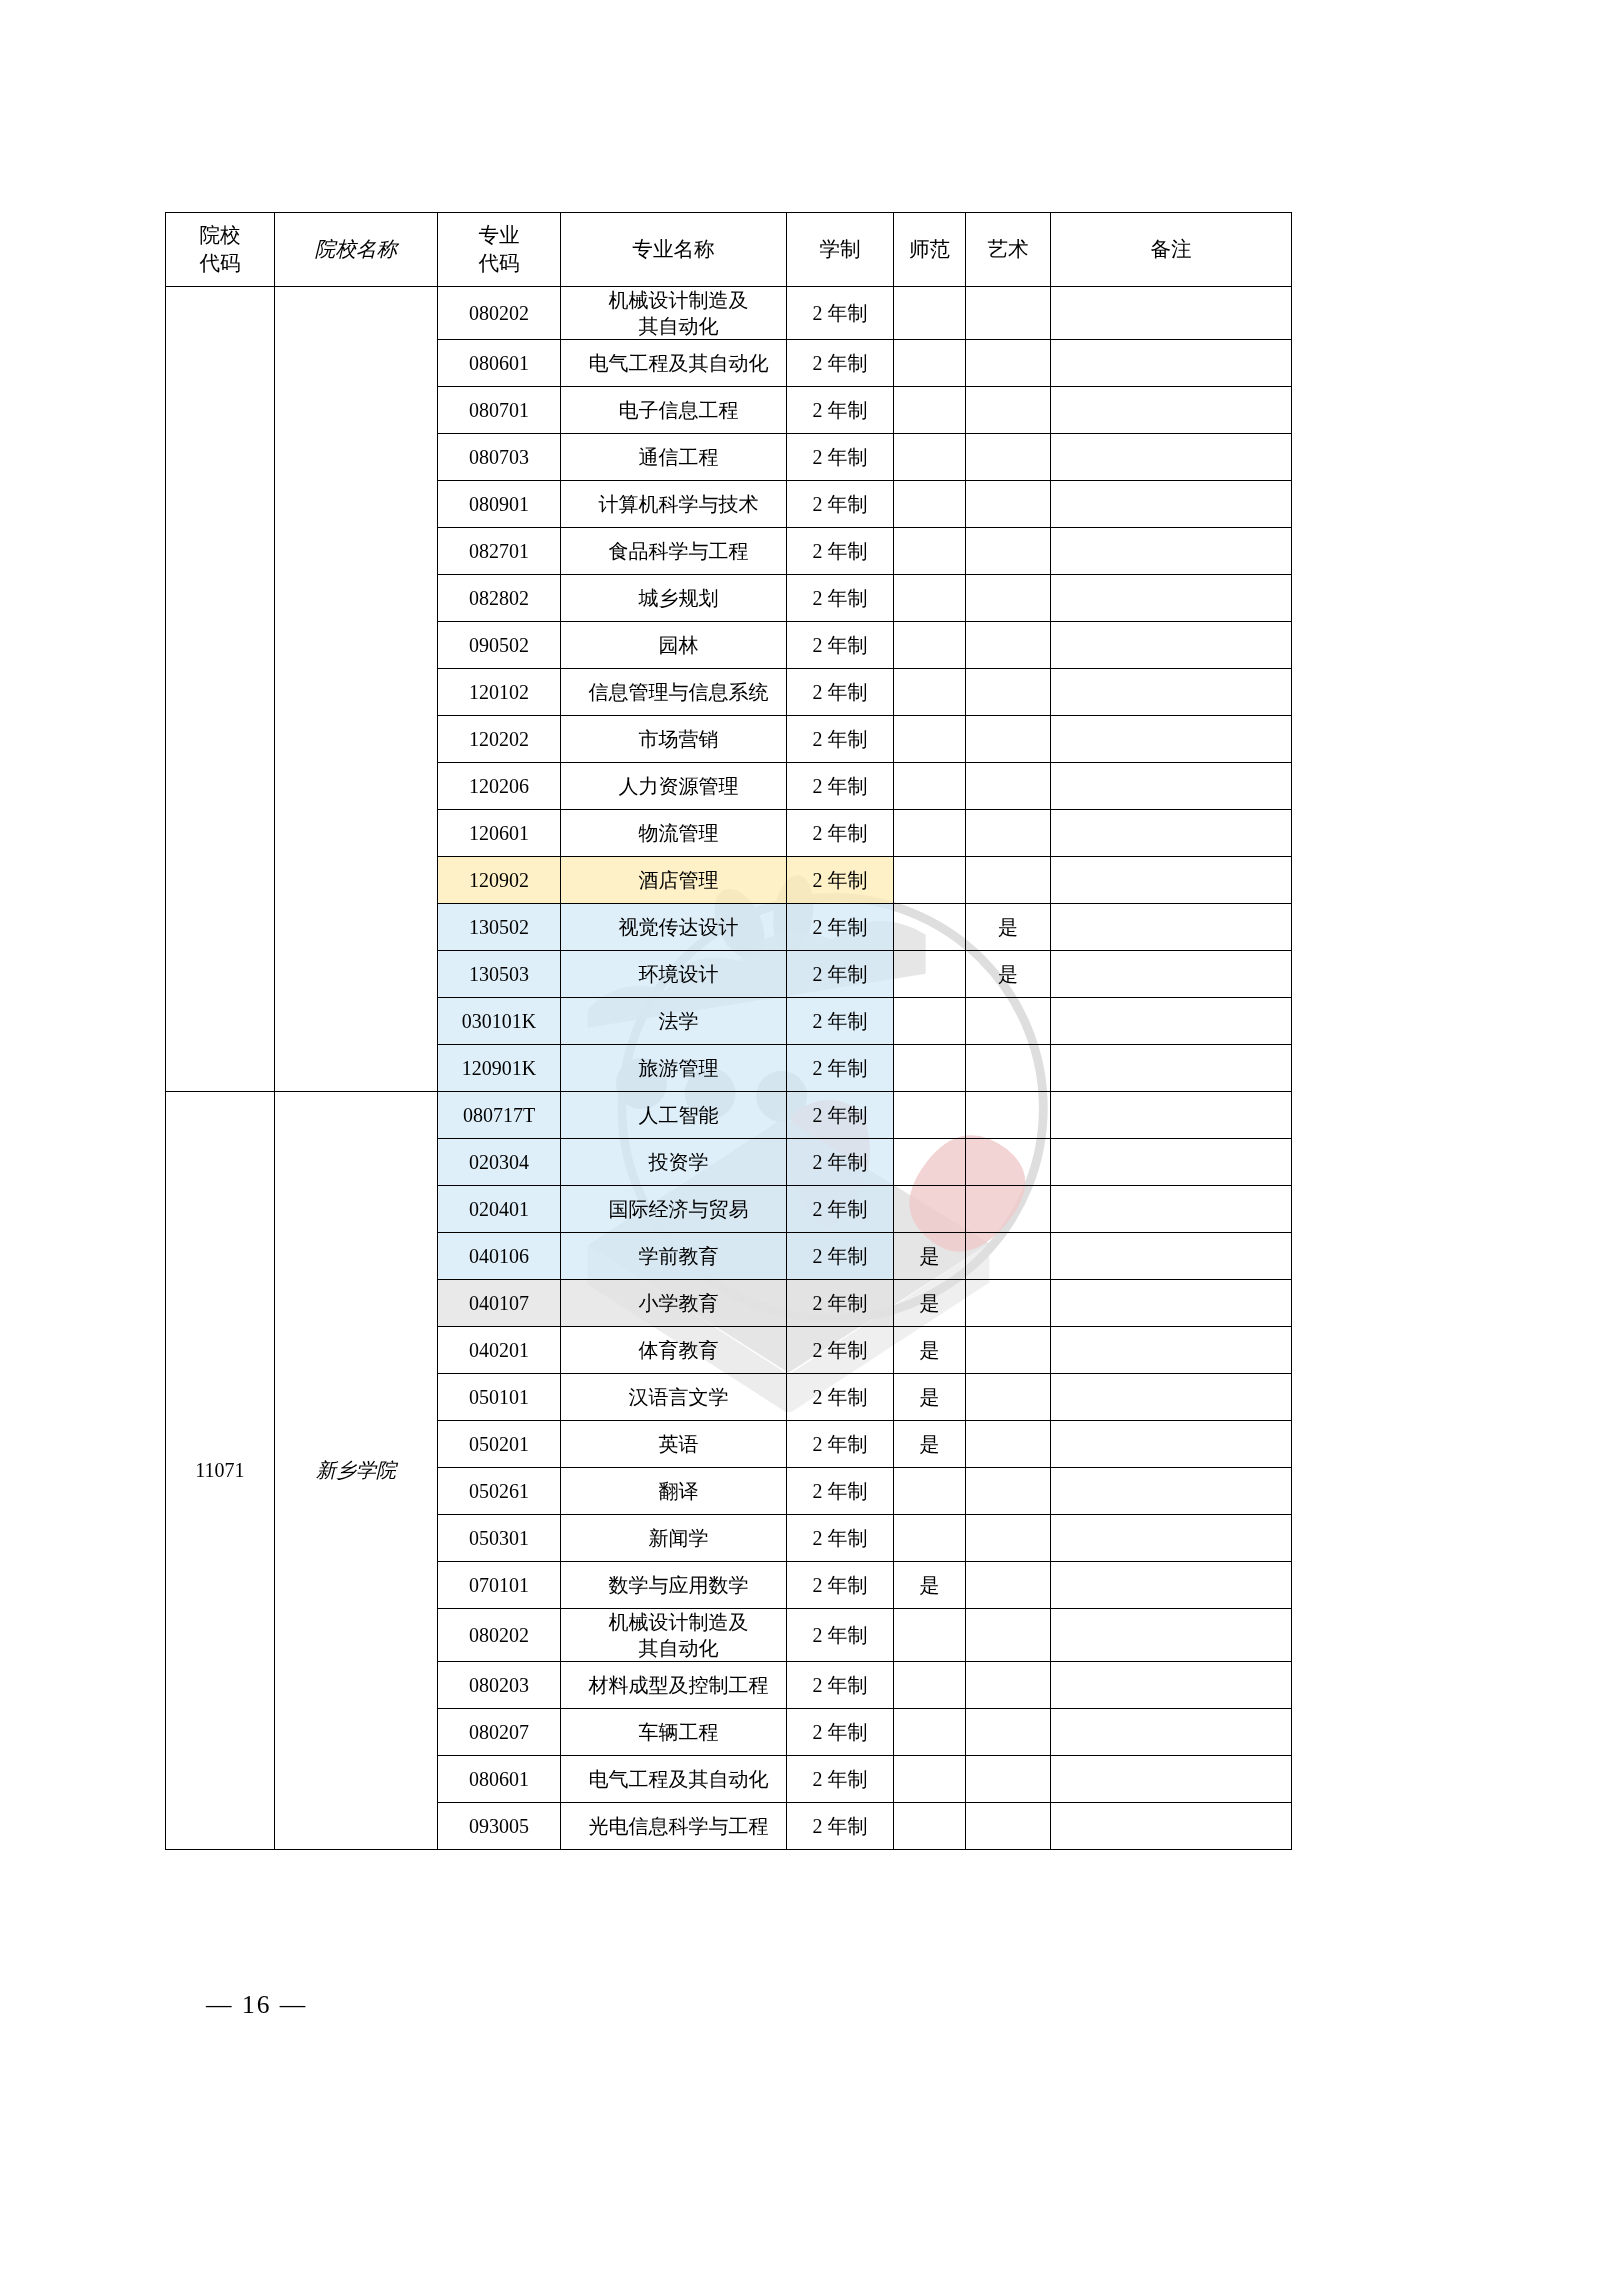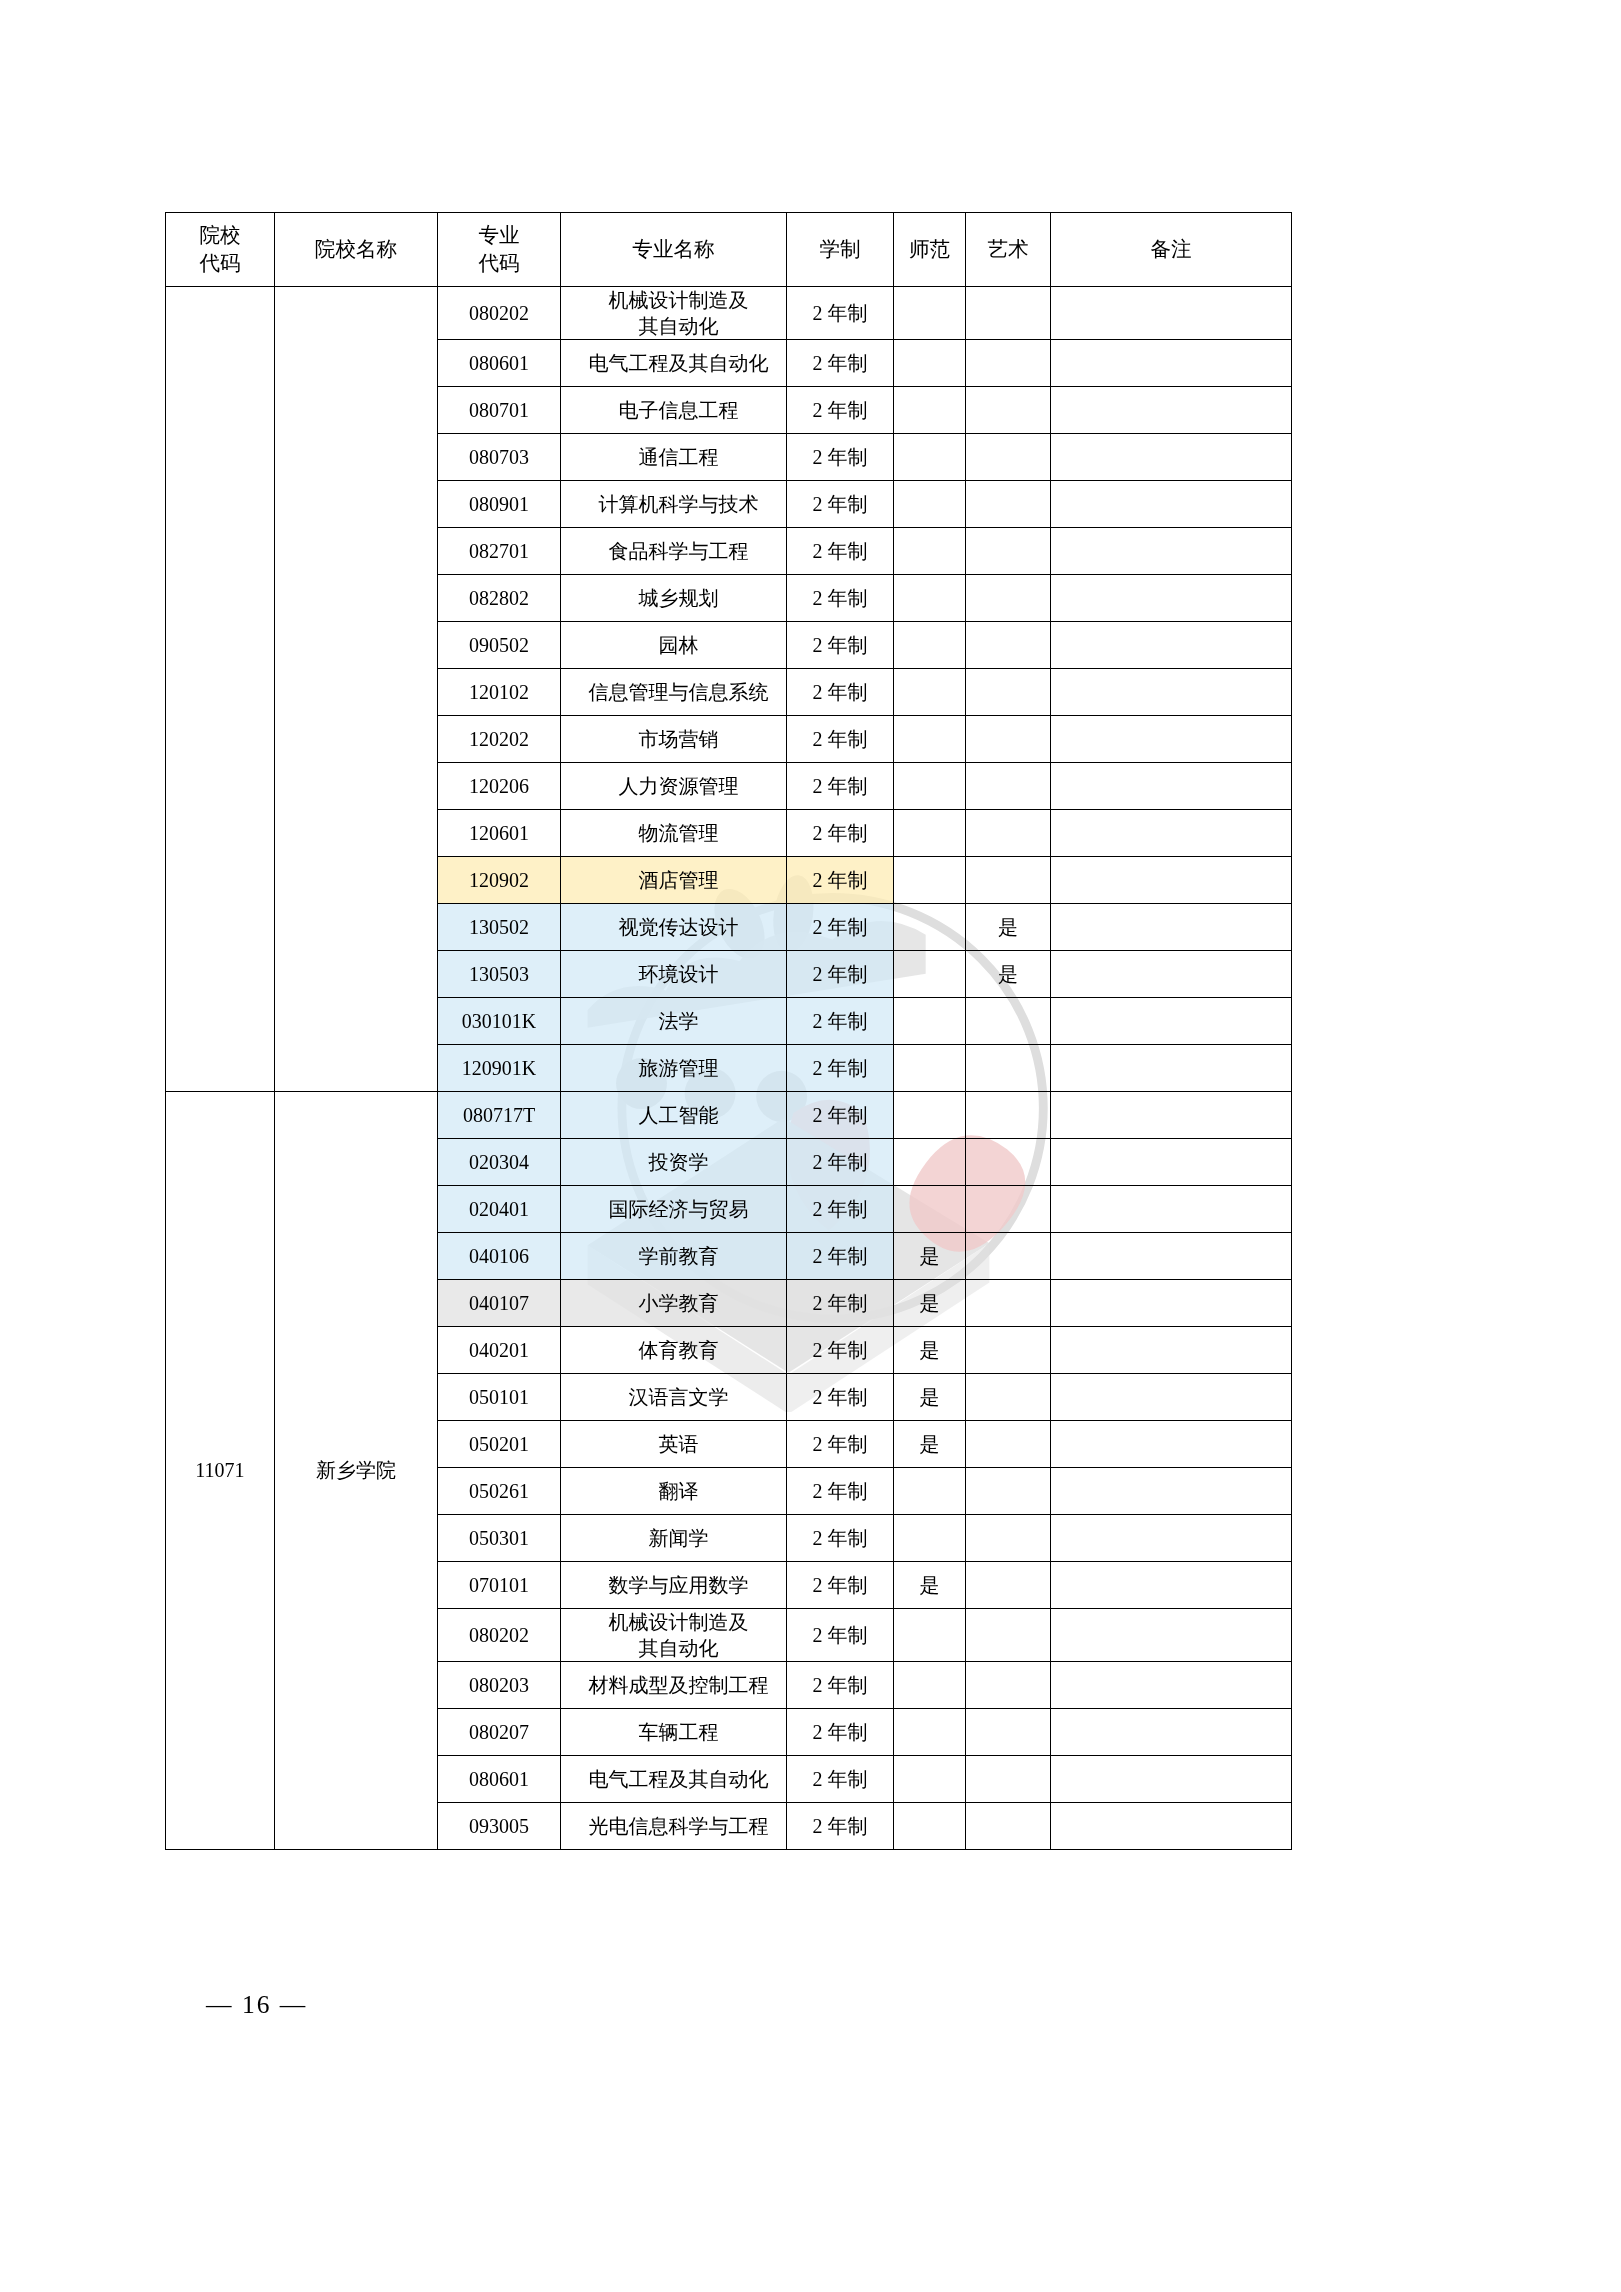--- a/index.html
+++ b/index.html
@@ -57,21 +57,21 @@
     font-size: 20px;
     line-height: 1.35;
     height: 46px;
     background: transparent;
   }
   table.main th {
     height: 73px;
     font-size: 20.6px;
   }
   .c-code { width: 108px; }
-  .c-name { width: 162px; }
+  .c-name { width: 162px; font-style: italic; }
   .c-mcode { width: 122px; }
   .c-mname { width: 225px; text-align: left; padding-left: 9.8px !important; }
   .c-years { width: 106px; }
   .c-shifan { width: 71px; }
   .c-yishu { width: 84px; }
   .c-remark { width: 240px; }
 
   .hdr-two-line { line-height: 1.25; }
   .mname-two { line-height: 1.3; }
 

